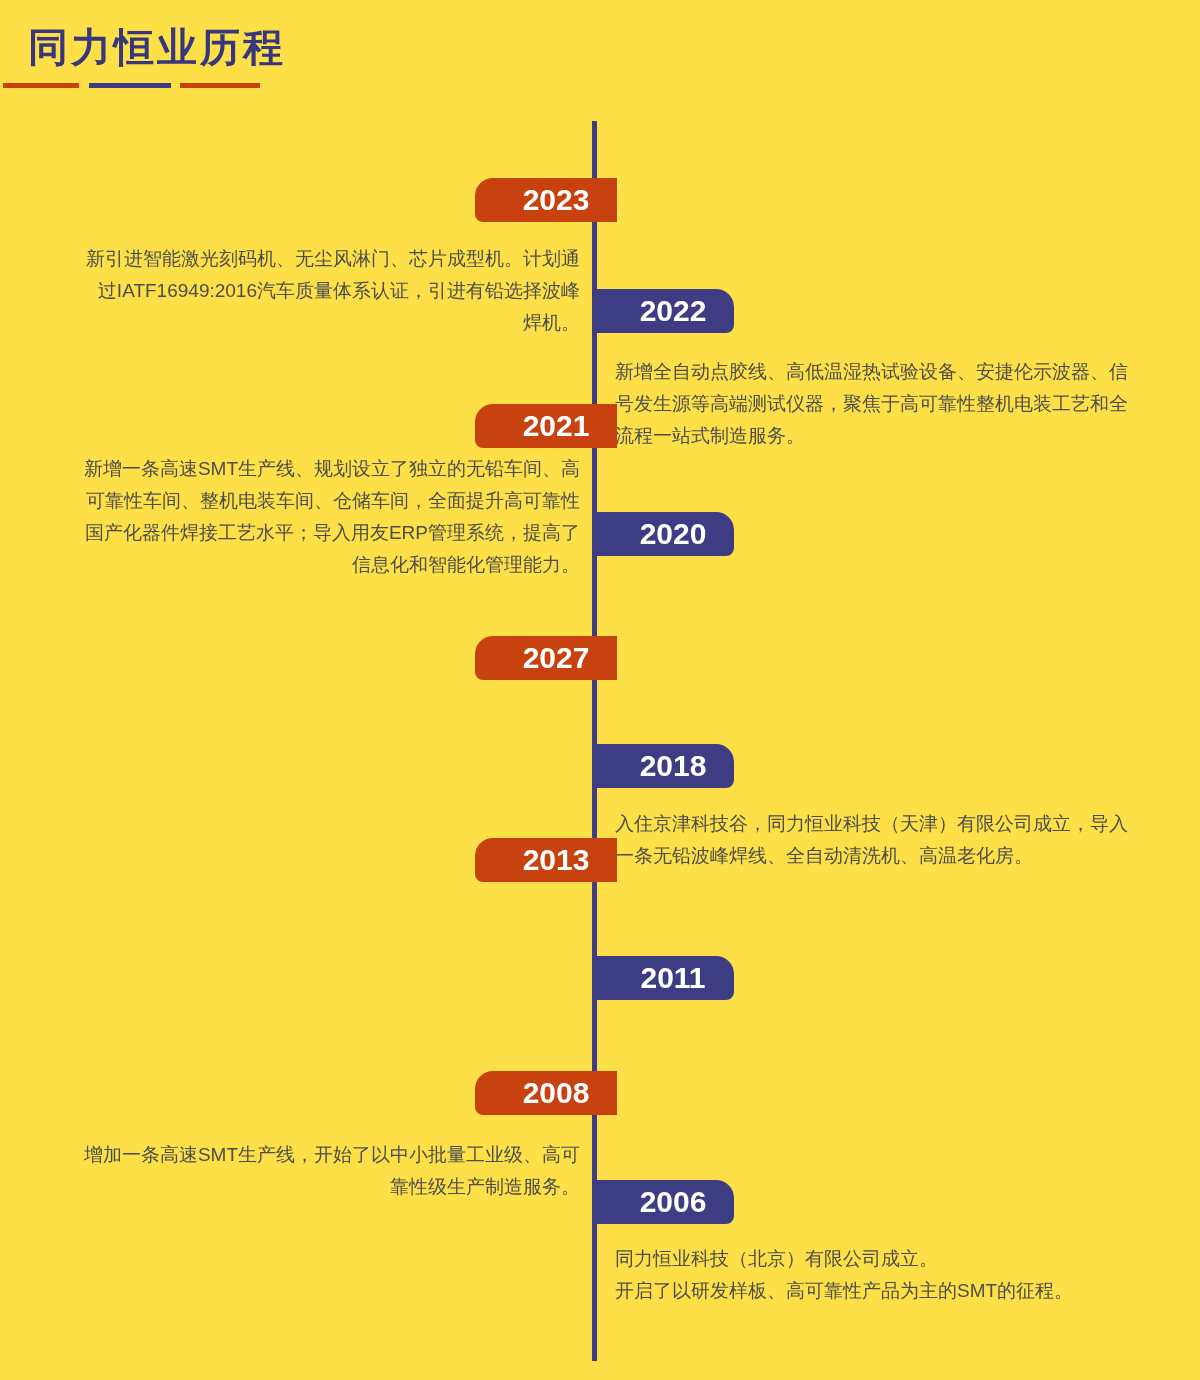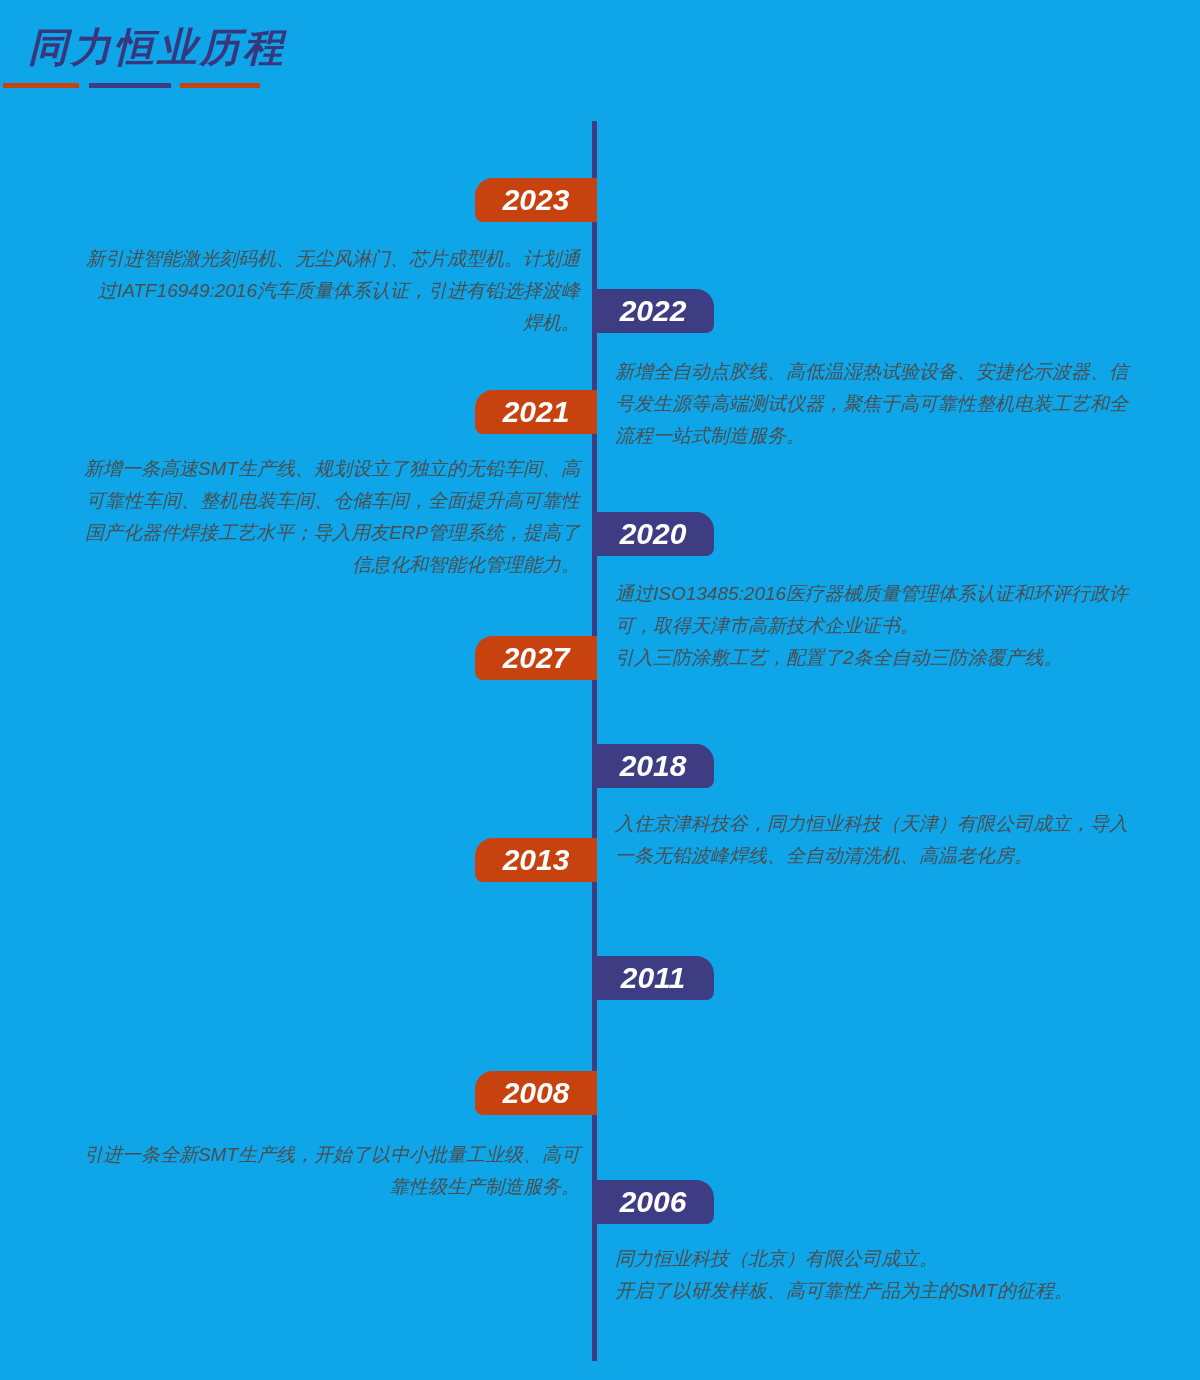--- a/index.html
+++ b/index.html
@@ -1,22 +1,21 @@
 <!DOCTYPE html>
 <html><head>
 <meta charset="utf-8">
 <style>
   html,body { margin:0; padding:0; background:#ffffff; }
   #page {
     position:relative;
     width:1200px; height:1380px;
-    background:#0ea5e9;
+    background:#fde047;
     overflow:hidden;
     font-family:"Liberation Sans","DejaVu Sans",sans-serif;
-    font-style:italic;
   }
   
   .page-title {
     position:absolute; left:28px; top:20px;
     font-size:40px; font-weight:bold; color:#38367c;
     letter-spacing:3px;
   }
   .title-bar { position:absolute; top:83px; height:5px; }
   .bar-orange { background:#c8420f; }
   .bar-purple { background:#3e3d84; }
@@ -28,21 +27,21 @@
   .spine {
     position:absolute; left:592px; top:121px;
     width:5px; height:1240px;
     background:#3e3d84; z-index:0;
   }
 
   
   .badge {
     position:absolute; width:122px; height:44px;
     color:#ffffff; font-size:30px; font-weight:bold;
-    text-align:center; line-height:44px; z-index:2;
+    text-align:center; line-height:44px; z-index:2;padding-left:20px;
   }
   .badge.left  { left:475px; background:#c8420f; border-radius:18px 0 0 8px; }
   .badge.right { left:592px; background:#3e3d84; border-radius:0 18px 8px 0; }
 
   
   .desc {
     position:absolute; color:#4d4d4d;
     font-size:19px; line-height:32px;
     white-space:pre-line; z-index:1;
   }
@@ -60,36 +59,34 @@
   <div class="title-bar bar3 bar-orange"></div>
 
   <div class="spine"></div>
 
   <div class="badge left" style="top:178px">2023</div>
   <div class="desc left" style="top:243px">新引进智能激光刻码机、无尘风淋门、芯片成型机。计划通过IATF16949:2016汽车质量体系认证，引进有铅选择波峰焊机。</div>
 
   <div class="badge right" style="top:289px">2022</div>
   <div class="desc right" style="top:356px">新增全自动点胶线、高低温湿热试验设备、安捷伦示波器、信号发生源等高端测试仪器，聚焦于高可靠性整机电装工艺和全流程一站式制造服务。</div>
 
-  <div class="badge left" style="top:390px">2021</div>
+  <div class="badge left" style="top:404px">2021</div>
   <div class="desc left" style="top:453px">新增一条高速SMT生产线、规划设立了独立的无铅车间、高可靠性车间、整机电装车间、仓储车间，全面提升高可靠性国产化器件焊接工艺水平；导入用友ERP管理系统，提高了信息化和智能化管理能力。</div>
 
   <div class="badge right" style="top:512px">2020</div>
-  <div class="desc right" style="top:578px">通过ISO13485:2016医疗器械质量管理体系认证和环评行政许可，取得天津市高新技术企业证书。
-引入三防涂敷工艺，配置了2条全自动三防涂覆产线。</div>
 
   <div class="badge left" style="top:636px">2027</div>
 
   <div class="badge right" style="top:744px">2018</div>
   <div class="desc right" style="top:808px">入住京津科技谷，同力恒业科技（天津）有限公司成立，导入一条无铅波峰焊线、全自动清洗机、高温老化房。</div>
 
   <div class="badge left" style="top:838px">2013</div>
 
   <div class="badge right" style="top:956px">2011</div>
 
   <div class="badge left" style="top:1071px">2008</div>
-  <div class="desc left" style="top:1139px">引进一条全新SMT生产线，开始了以中小批量工业级、高可靠性级生产制造服务。</div>
+  <div class="desc left" style="top:1139px">增加一条高速SMT生产线，开始了以中小批量工业级、高可靠性级生产制造服务。</div>
 
   <div class="badge right" style="top:1180px">2006</div>
   <div class="desc right" style="top:1243px">同力恒业科技（北京）有限公司成立。
 开启了以研发样板、高可靠性产品为主的SMT的征程。</div>
 
 </div>
 
 </body></html>

